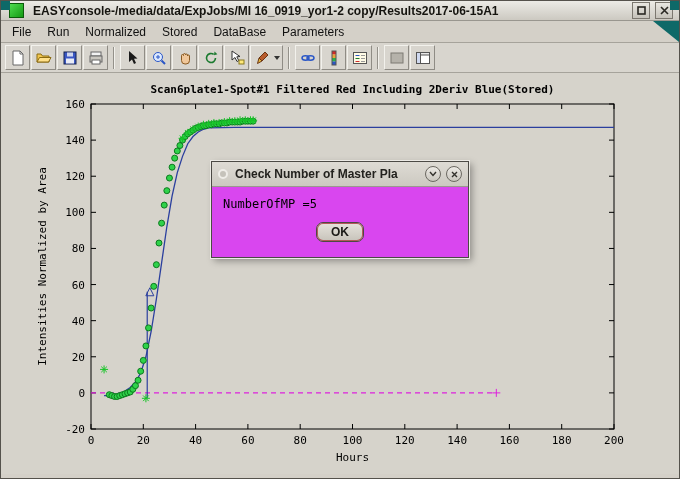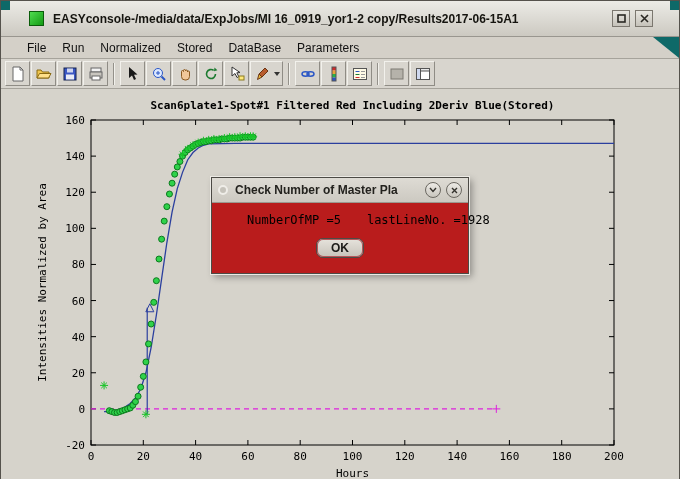--- a/index.html
+++ b/index.html
@@ -11,25 +11,25 @@
     overflow:hidden;
   }
   .window {
     position:relative;
     width:680px; height:479px;
     background:#d4d0c8;
     border:1px solid #55524c;
   }
   
   .titlebar {
-    height:36px;
+    height:20px;
     background:linear-gradient(#ecebe6,#ccc9c1);
     border-bottom:1px solid #99968f;
     display:flex; align-items:center;
-    padding:0 20px; position:relative;
+    padding:0 0; position:relative;
   }
   .corner-grip { position:absolute; top:0; width:9px; height:9px; background:#0e6968; }
   .corner-grip.left { left:0; }
   .corner-grip.right { right:0; }
   .app-icon {
     width:15px; height:15px; margin:0 9px 0 8px;
     background:linear-gradient(135deg,#4fdc4f,#139a13);
     border:1px solid #0a5c0a;
   }
   .win-title { font-size:12px; font-weight:bold; color:#15140f; white-space:nowrap; overflow:hidden; }
@@ -39,21 +39,21 @@
     background:linear-gradient(#e8e6e0,#c5c2ba);
     border:1px solid #7b776f;
     display:flex; align-items:center; justify-content:center;
   }
   
   .menubar {
     height:22px;
     background:#d4d0c8;
     border-bottom:1px solid #a6a39b;
     display:flex; align-items:center;
-    padding-left:18px;
+    padding-left:3px;
     font-size:12px; color:#111;
     position:relative;
   }
   .menu-item { padding:3px 8px; cursor:default; }
   .menu-wedge {
     position:absolute; right:0; top:0;
     width:0; height:0;
     border-top:21px solid #0e6968;
     border-left:26px solid transparent;
   }
@@ -82,21 +82,21 @@
   
   .figure { position:relative; width:678px; height:401px; background:#d6d3cb; }
   svg text { font-family:"DejaVu Sans Mono", monospace; fill:#000; }
   text.tick  { font-size:11px; }
   text.ptitle{ font-size:11px; font-weight:bold; }
   text.alabel{ font-size:11px; }
   
   .dialog {
     position:absolute; left:210px; top:88px;
     width:258px; height:97px;
-    background:#b91c1c;
+    background:#d946ef;
     border:1px solid #4c4a45;
     box-shadow:0 0 0 1px #eceae5, 3px 3px 7px rgba(0,0,0,0.35);
   }
   .dlg-titlebar {
     height:25px;
     display:flex; align-items:center;
     padding:0 6px;
     border-bottom:1px solid #9b988f;
     background:linear-gradient(#dedbd4,#ccc9c1);
   }
@@ -113,21 +113,21 @@
     width:16px; height:16px; border-radius:50%;
     border:1px solid #6b6861;
     background:linear-gradient(#eceae5,#c9c6be);
     display:flex; align-items:center; justify-content:center;
     margin-left:5px; flex:none;
   }
   .dlg-body { padding:10px 11px 0 11px; }
   .dlg-text {
     font-family:"DejaVu Sans Mono", monospace;
     font-size:12px; color:#000;
-    display:flex; gap:26px; white-space:pre;margin-left:24px;
+    display:flex; gap:26px; white-space:pre;
   }
   .ok-btn {
     display:block; margin:11px auto 16px auto;
     width:48px; height:20px;
     font-family:"Liberation Sans", sans-serif;
     font-size:12px; font-weight:bold; color:#1c1b18;
     background:linear-gradient(#e6e3dc,#c7c3ba);
     border:1px solid #4c4a45; border-radius:7px;
     box-shadow:0 0 0 1px #b4575a inset;
   }
@@ -433,20 +433,19 @@
         </span>
         <span class="dlg-btn">
           <svg width="7" height="7" viewBox="0 0 7 7">
               <path d="M1 1 L6 6 M6 1 L1 6" stroke="#33312c" stroke-width="1.4"></path>
             </svg>
         </span>
       </div>
       <div class="dlg-body">
         <div class="dlg-text">
           <span>NumberOfMP =5</span>
-          <span>lastLineNo. =1928</span>
         </div>
         <button class="ok-btn">OK</button>
       </div>
     </div>
   </div>
 
 </div>
 
 </body></html>

